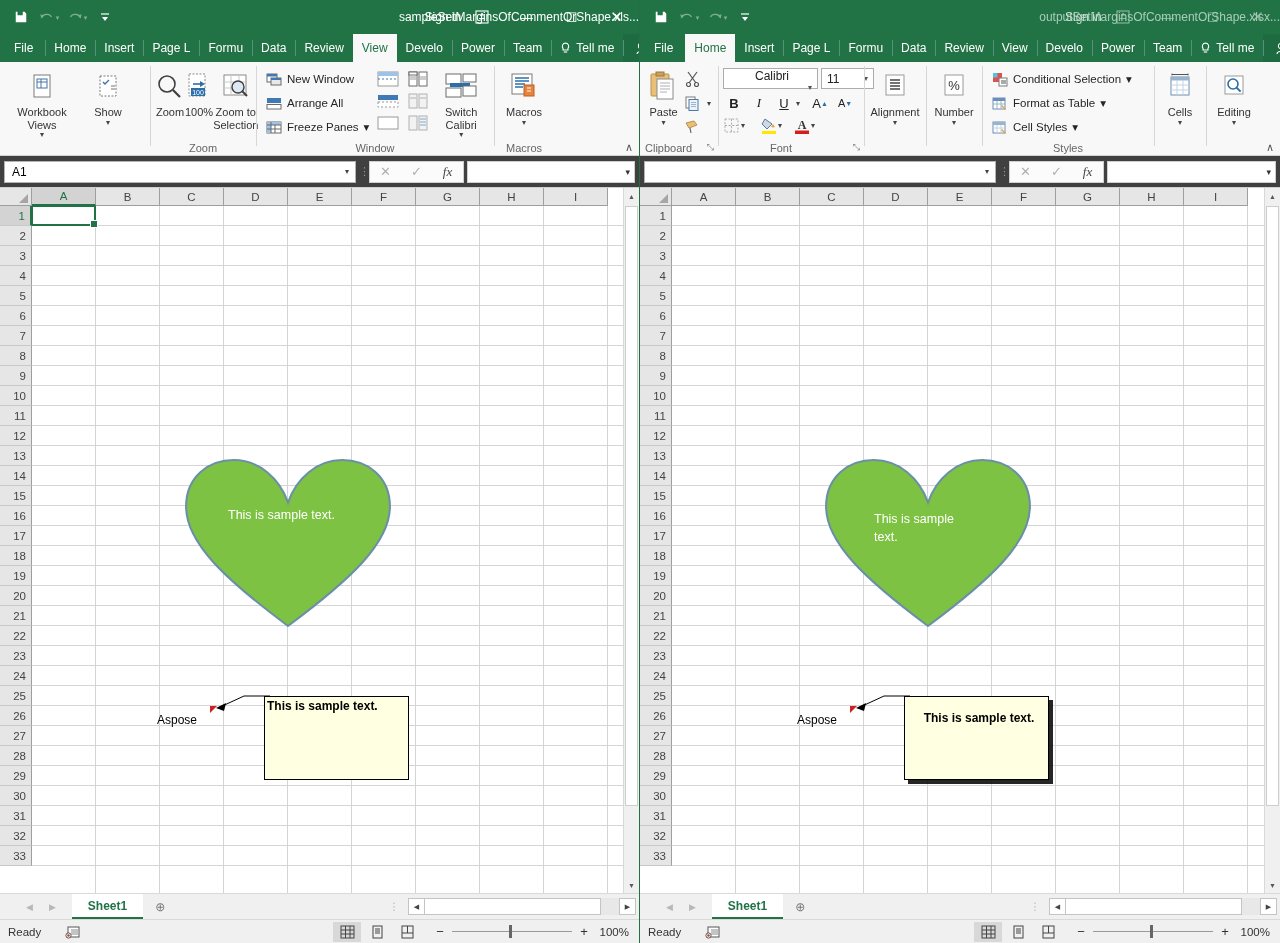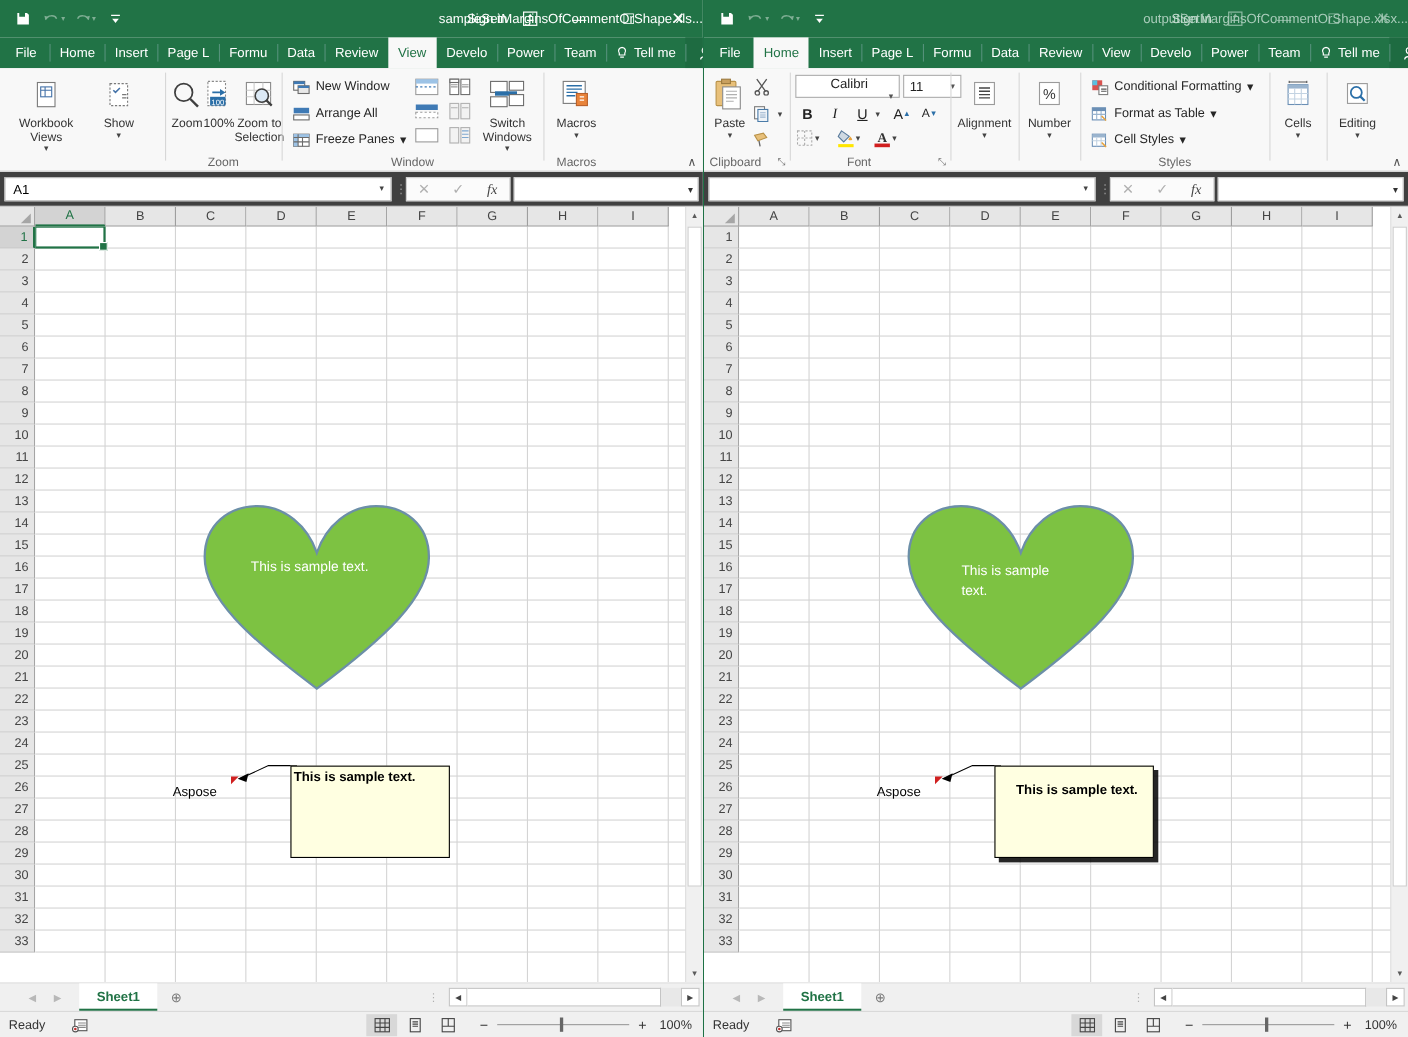--- a/index.html
+++ b/index.html
@@ -500,21 +500,21 @@
             <span class="bicon">
               <svg width="32" height="30" viewBox="0 0 32 30">
                   <rect x="1" y="2" width="15" height="10" fill="#fff" stroke="#6b6b6b"></rect>
                   <rect x="18" y="2" width="13" height="8" fill="#fff" stroke="#6b6b6b"></rect>
                   <rect x="5" y="11" width="20" height="4" fill="#2b6fa8"></rect>
                   <rect x="1" y="16" width="15" height="9" fill="#fff" stroke="#6b6b6b"></rect>
                   <rect x="18" y="14" width="13" height="10" fill="#fff" stroke="#6b6b6b"></rect>
                 </svg>
             </span>
             <span class="blabel" style="white-space:pre-line">Switch
-Windows</span>
+Calibri</span>
             <span class="caret">▾</span>
           </div>
         </div>
         <div class="rgroup-label">Window</div>
       </div>
 
       <div class="rgroup" style="width:60px">
         <div class="rgroup-body">
           <div class="big-btn" style="width:50px">
             <span class="bicon">
@@ -965,21 +965,21 @@
           <div class="small-col">
             <div class="small-btn">
               <span class="sicon">
                 <svg width="16" height="15" viewBox="0 0 16 15">
                     <rect x="1" y="1" width="9" height="9" fill="#d9534f"></rect>
                     <rect x="1" y="1" width="4.5" height="4.5" fill="#5bc0de"></rect>
                     <rect x="7" y="6" width="8" height="8" fill="#fff" stroke="#7a7a7a"></rect>
                     <path stroke="#555" d="M9 9h5M9 11h5"></path>
                   </svg>
               </span>
-              <span>Conditional Formatting</span>
+              <span>Conditional Selection</span>
               <span class="caret">▾</span>
             </div>
             <div class="small-btn">
               <span class="sicon">
                 <svg width="16" height="15" viewBox="0 0 16 15">
                     <rect x="1" y="2" width="12" height="11" fill="#fff" stroke="#6b8fb5"></rect>
                     <rect x="1" y="2" width="12" height="3" fill="#6b8fb5"></rect>
                     <path stroke="#9ab4ce" d="M1 8h12M5 5v8M9 5v8"></path>
                     <path fill="#e8a33d" d="M10 9l4 4-1 1-4-4z"></path>
                   </svg>

